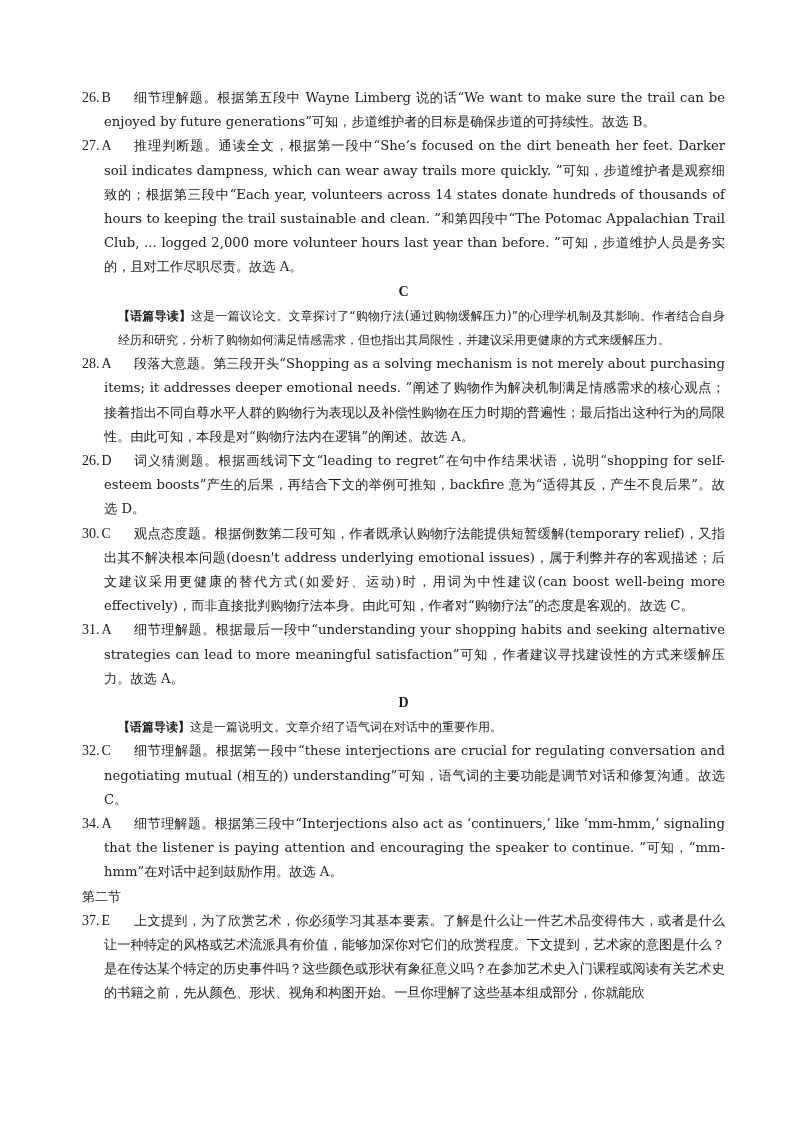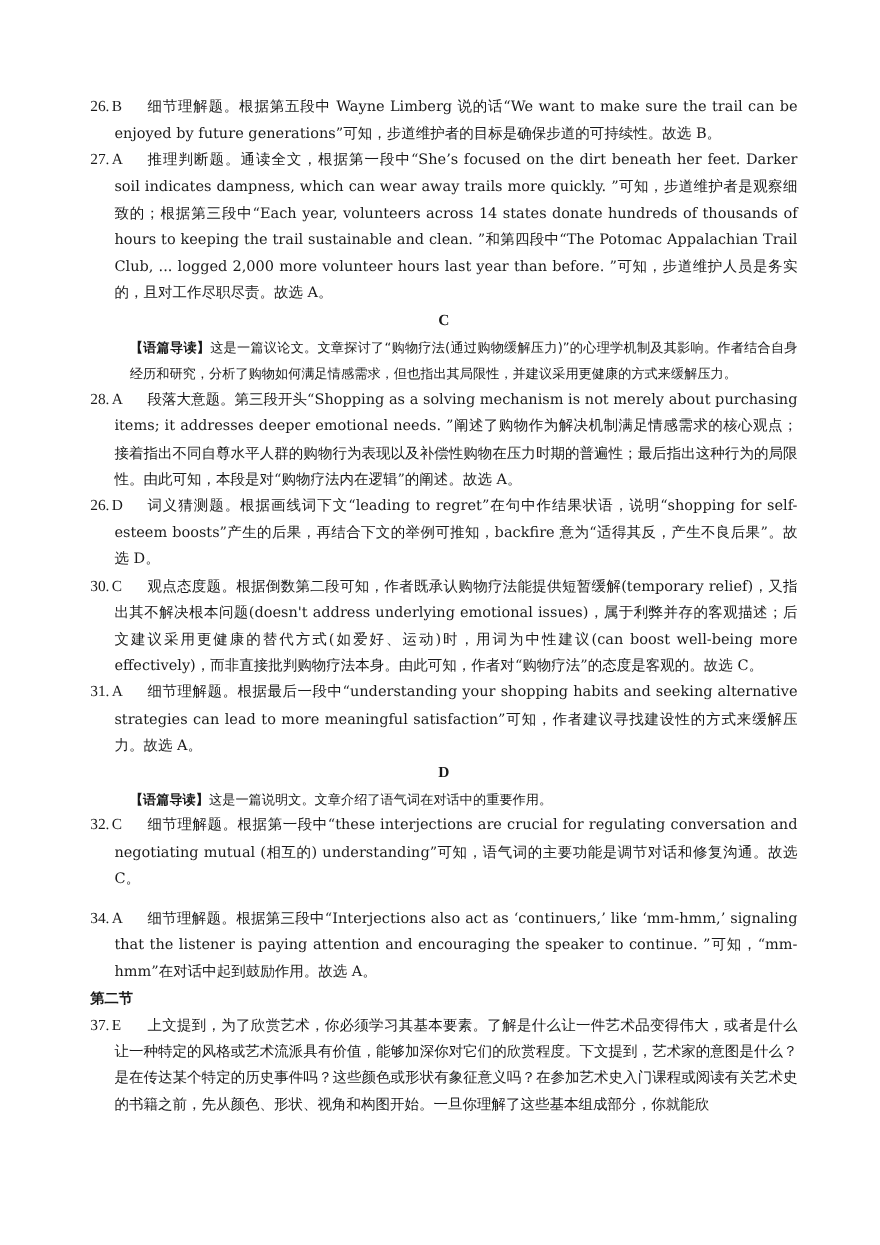--- a/index.html
+++ b/index.html
@@ -18,21 +18,21 @@
     font-family: "Liberation Serif", serif; font-size: 14px;
   }
   .item .num .ans { margin-left: 2px; }
   .item .body { display: block; text-indent: 22px; margin-left: -22px; padding-left: 22px; }
   .section-letter {
     text-align: center; font-weight: bold; font-size: 14px;
     font-family: "Liberation Serif", serif; height: 24.2px;
   }
   .guide { text-align: justify; font-family: "DejaVu Sans", sans-serif; font-size: 12px; margin-left: 36px; }
   .guide .tag { font-weight: bold; font-family: "DejaVu Sans", sans-serif; }
-  .subheading { font-weight: bold; font-family: "DejaVu Sans", sans-serif; font-size: 13px; }
+  .subheading { font-weight: normal; font-family: "DejaVu Sans", sans-serif; font-size: 13px; }
 </style>
 </head>
 <body>
 
 <div class="page">
 
   <div>
     <div class="item">
       <span class="num"><span>26.</span><span class="ans">B</span></span>
       <div class="body" style="text-indent: 30px; margin-left: 0px; padding-left: 0px;">细节理解题。根据第五段中 Wayne Limberg 说的话“We want to make sure the trail can be enjoyed by future generations”可知，步道维护者的目标是确保步道的可持续性。故选 B。</div>
@@ -70,21 +70,21 @@
     <div class="section-letter">D</div>
     <div class="guide">
       <span class="tag">【语篇导读】</span><span>这是一篇说明文。文章介绍了语气词在对话中的重要作用。</span>
     </div>
     <div class="item">
       <span class="num"><span>32.</span><span class="ans">C</span></span>
       <div class="body" style="margin-left: 0px; padding-left: 0px; text-indent: 30px;">细节理解题。根据第一段中“these interjections are crucial for regulating conversation and negotiating mutual (相互的) understanding”可知，语气词的主要功能是调节对话和修复沟通。故选 C。</div>
     </div>
     <div class="item">
       <span class="num"><span>34.</span><span class="ans">A</span></span>
-      <div class="body" style="margin-left: 0px; padding-left: 0px; text-indent: 30px; margin-top: 12px;">细节理解题。根据第三段中“Interjections also act as ‘continuers,’ like ‘mm-hmm,’ signaling that the listener is paying attention and encouraging the speaker to continue. ”可知，“mm-hmm”在对话中起到鼓励作用。故选 A。</div>
+      <div class="body" style="margin-left: 0px; padding-left: 0px; text-indent: 30px;">细节理解题。根据第三段中“Interjections also act as ‘continuers,’ like ‘mm-hmm,’ signaling that the listener is paying attention and encouraging the speaker to continue. ”可知，“mm-hmm”在对话中起到鼓励作用。故选 A。</div>
     </div>
   </div>
 
   <div>
     <div class="subheading">第二节</div>
     <div class="item">
       <span class="num"><span>37.</span><span class="ans">E</span></span>
       <div class="body" style="margin-left: 0px; padding-left: 0px; text-indent: 30px;">上文提到，为了欣赏艺术，你必须学习其基本要素。了解是什么让一件艺术品变得伟大，或者是什么让一种特定的风格或艺术流派具有价值，能够加深你对它们的欣赏程度。下文提到，艺术家的意图是什么？是在传达某个特定的历史事件吗？这些颜色或形状有象征意义吗？在参加艺术史入门课程或阅读有关艺术史的书籍之前，先从颜色、形状、视角和构图开始。一旦你理解了这些基本组成部分，你就能欣</div>
     </div>
   </div>

